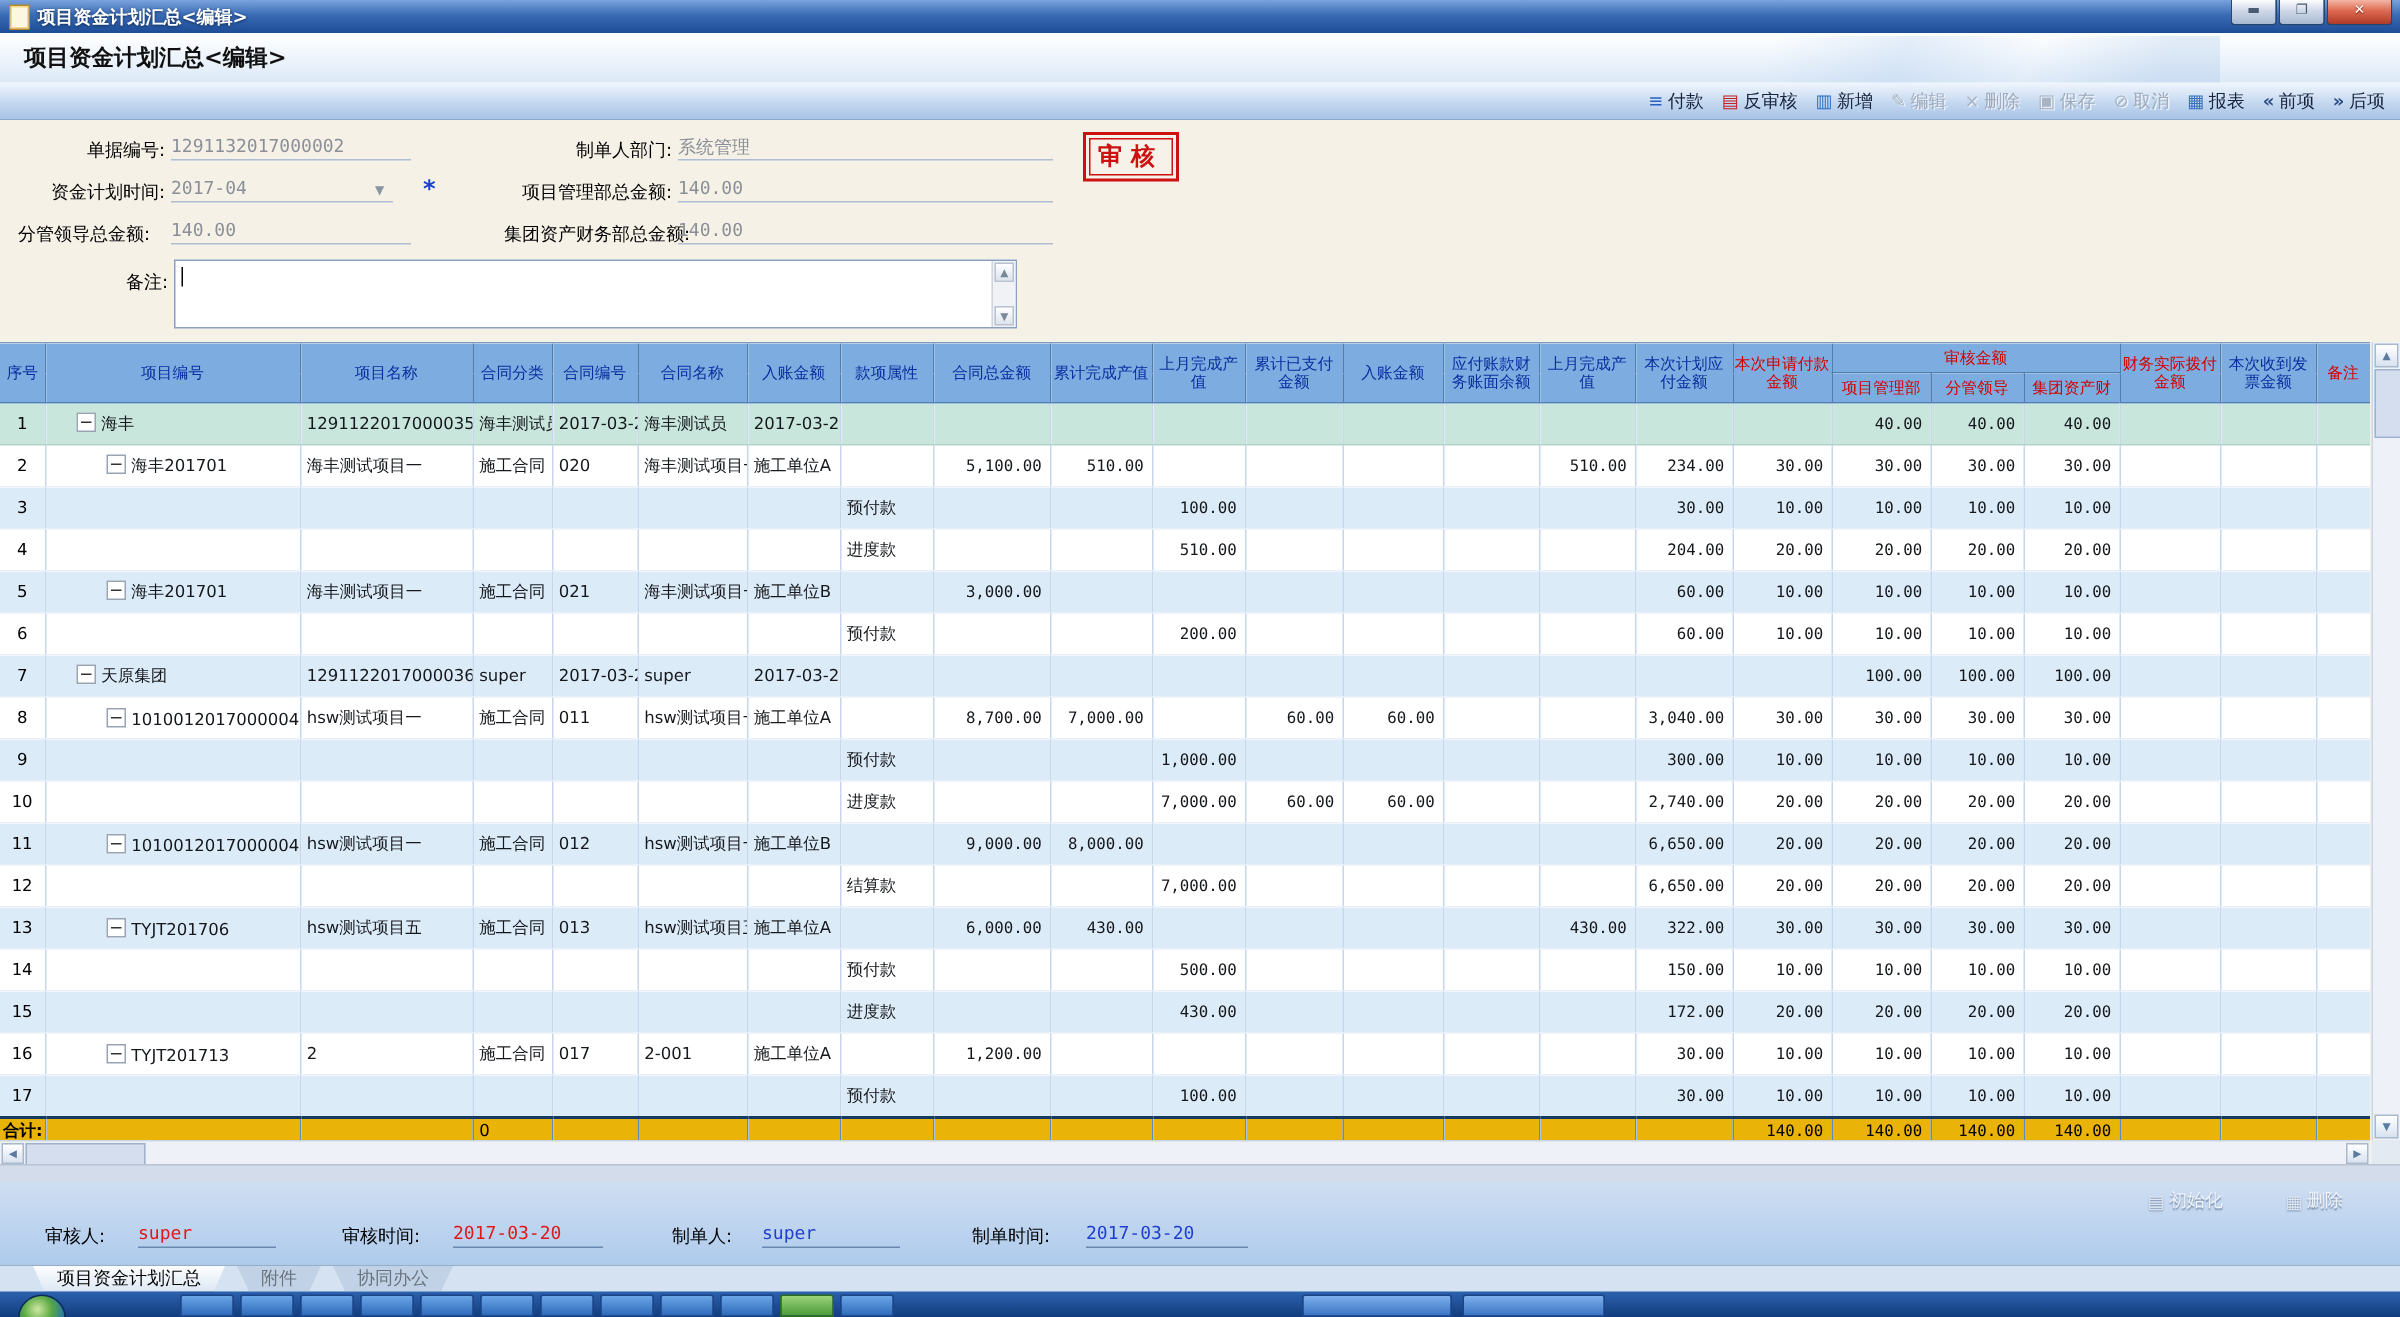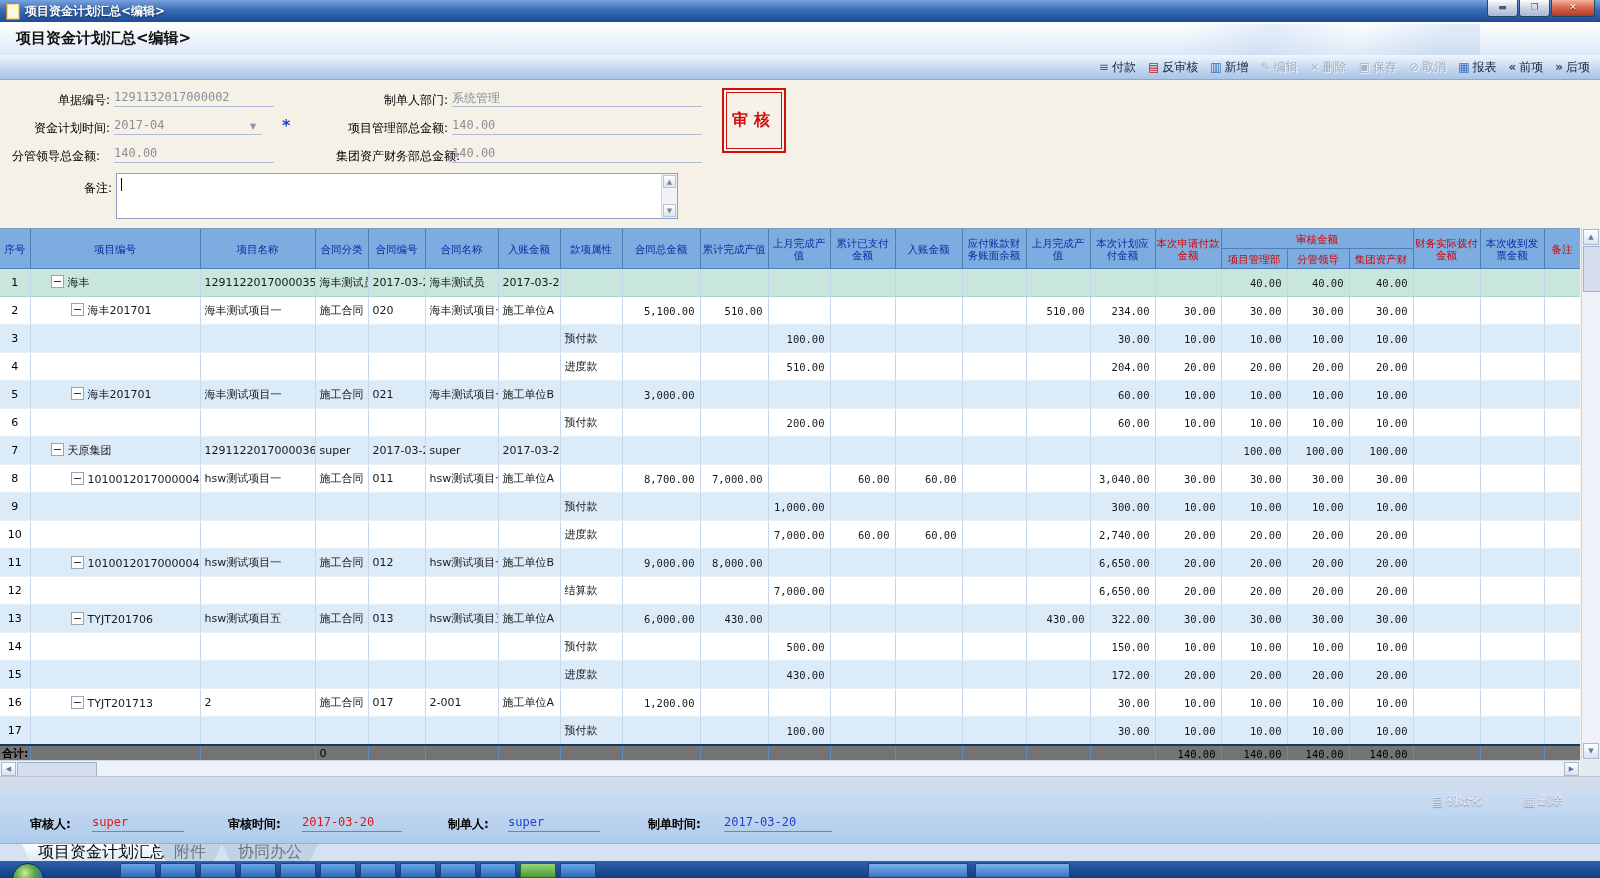--- a/index.html
+++ b/index.html
@@ -45,41 +45,41 @@
     border-bottom:1px solid #aebdd4;height:16px;white-space:nowrap;overflow:hidden}
   .dd-arrow{position:absolute;font-size:8px;color:#8a94a2}
   .req{position:absolute;font-size:16px;font-weight:bold;color:#1a3fd0}
   #remarkbox{position:absolute;left:116px;top:93px;width:560px;height:44px;background:#fff;
     border:1px solid #8aa0c0}
   #remarkbox .caret{position:absolute;left:4px;top:4px;width:1px;height:13px;background:#000}
   #remarkbox .sb{position:absolute;right:0;top:0;width:15px;height:100%;background:#f0f2f6;border-left:1px solid #d0d6de}
   #remarkbox .sa{position:absolute;right:1px;width:13px;height:13px;font-size:7px;color:#7a8898;
     text-align:center;line-height:13px;background:linear-gradient(#fff,#dde4ee);border:1px solid #b8c2d0;box-sizing:border-box}
   #stamp{position:absolute;left:722px;top:8px;border:2px solid #cc1111;padding:2px;background:rgba(255,255,255,.1)}
-  #stamp .inner{border:1px solid #cc1111;padding:17px 5px;font-size:16px;font-weight:bold;color:#cc1111;letter-spacing:6px}
+  #stamp .inner{border:1px solid #cc1111;padding:1px 5px;font-size:16px;font-weight:bold;color:#cc1111;letter-spacing:6px}
 
   
   #gridwrap{position:absolute;top:228px;left:0;width:1580px;height:532px;overflow:hidden;background:#fff;
     border-top:1px solid #7a9cc4}
   table{border-collapse:collapse;table-layout:fixed;width:1580px}
   thead th{background:#7dade0;color:#0a2ea0;font-weight:normal;font-size:10.5px;line-height:12px;
     border-right:1px solid #4d7fb5;border-bottom:1px solid #4d7fb5;padding:0 1px;text-align:center;
     vertical-align:middle;overflow:hidden}
   thead tr.h1 th{height:19px}
   thead tr.h2 th{height:19px}
   th.red{color:#d40000}
   tbody td{height:27px;border-right:1px solid #c6d7ec;border-bottom:1px solid #e6eef8;
     font-size:11px;color:#15181c;overflow:hidden;white-space:nowrap;padding:0}
   td.txt{text-align:left;padding-left:4px}
   td.num{text-align:right;padding-right:5px;font-family:"DejaVu Sans Mono",monospace;font-size:10.5px}
   td.seq{text-align:center;color:#000;font-size:11px}
   tr.sel td{background:#c8e6db;border-bottom-color:#aed4c6}
   tr.alt td{background:#dcebf8}
   tr.w td{background:#fff}
-  tr.total td{background:#737373;height:14px;border-top:2px solid #173a63;border-right:1px solid #5d8cc0;
+  tr.total td{background:#eab308;height:14px;border-top:2px solid #173a63;border-right:1px solid #5d8cc0;
     border-bottom:1px solid #5d8cc0;color:#000}
   tr.total td.seq{text-align:left;padding-left:2px;font-weight:bold;font-size:11px}
   .ind1{display:block;padding-left:16px}
   .ind2{display:block;padding-left:36px}
   .exp{display:inline-block;width:11px;height:11px;border:1px solid #98a4b2;background:#fff;
     margin-right:4px;vertical-align:-2px;position:relative}
   .exp::after{content:"";position:absolute;left:2px;right:2px;top:5px;height:1px;background:#333}
 
   
   #vscroll{position:absolute;top:228px;left:1581px;width:19px;height:532px;background:#eef2f8;border-left:1px solid #cbd6e4}
@@ -91,28 +91,28 @@
     border:1px solid #aab8cc;box-sizing:border-box;color:#5a7aa0;font-size:7px;text-align:center;line-height:12px}
   #hthumb{position:absolute;left:17px;top:1px;width:78px;height:14px;background:#d4deee;border:1px solid #9fb2cc}
   #corner{position:absolute;top:760px;left:1581px;width:19px;height:16px;background:#e4eaf2}
 
   
   #gapstrip{position:absolute;top:776px;left:0;width:1600px;height:12px;background:#d3dcea;border-top:1px solid #b8c4d4}
   #footer{position:absolute;top:788px;left:0;width:1600px;height:55px;
     background:linear-gradient(#cfdef2,#aecbec)}
   .fbtn{position:absolute;top:4px;font-size:12px;color:#eef2f8;text-shadow:0 1px 1px #7288a8;display:flex;align-items:center}
   .fbtn .ti{margin-right:3px;color:#dfe7f2}
-  .flab2{position:absolute;top:28px;font-size:12px;font-weight:bold;color:#000}
+  .flab2{position:absolute;top:28px;font-size:12px;font-weight:normal;color:#000}
   .fval2{position:absolute;top:27px;font-family:"DejaVu Sans Mono",monospace;font-size:12px;
     border-bottom:1px solid #6a87ad;height:16px}
   .vred{color:#e01818}.vblue{color:#1f3fd0}
 
   
   #tabs{position:absolute;top:843px;left:0;width:1600px;height:18px;background:#d4e2f2;border-top:1px solid #92b0d2}
-  .tab{position:absolute;top:0;height:17px;line-height:16px;font-size:16px;padding:0 16px;
+  .tab{position:absolute;top:0;height:17px;line-height:16px;font-size:12px;padding:0 16px;
     clip-path:polygon(0 0,100% 0,calc(100% - 8px) 100%,8px 100%)}
   .tab.active{background:linear-gradient(#fdfefe,#dde8f5);color:#000;border-bottom:1px solid #aac}
   .tab.inactive{background:#c2d2e6;color:#69747f}
 
   
   #taskbar{position:absolute;top:861px;left:0;width:1600px;height:17px;overflow:hidden;
     background:linear-gradient(#2d62ae,#123c7e)}
   #orb{position:absolute;left:12px;top:2px;width:30px;height:30px;border-radius:50%;
     background:radial-gradient(circle at 40% 30%,#cfe8a0,#58a843 35%,#1f6fb8 70%,#0c3a80);border:1px solid #0a2a58}
   .titem{position:absolute;top:2px;width:36px;height:15px;border-radius:2px 2px 0 0;

